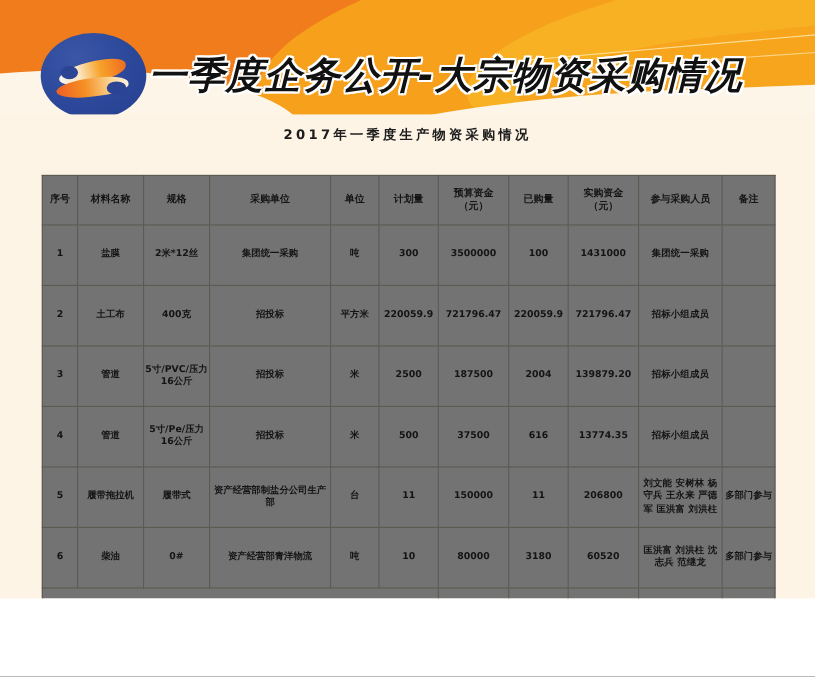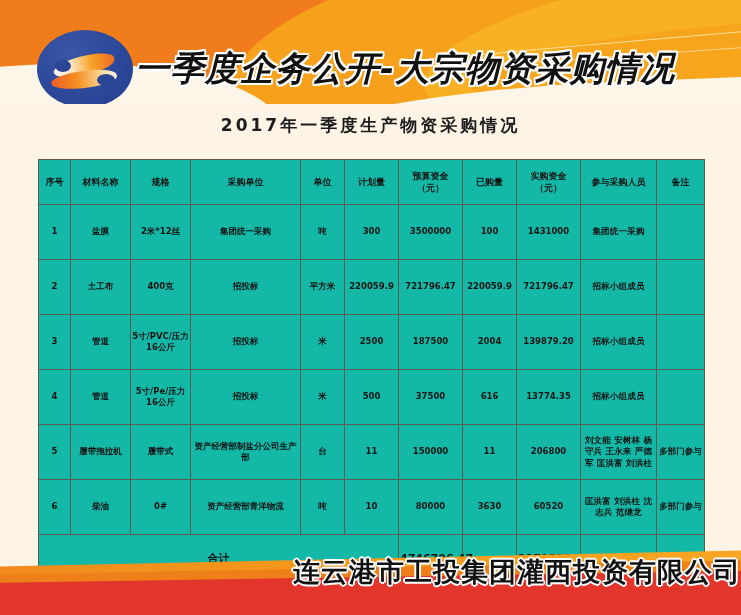--- a/index.html
+++ b/index.html
@@ -3,21 +3,21 @@
 <meta charset="utf-8">
 <style>
   html, body {
     margin: 0;
     padding: 0;
     background: #ffffff;
   }
   #poster {
     position: relative;
     width: 741px;
-    height: 615px;
+    height: 544px;
     overflow: hidden;
     background: #fdf3e3;
     font-family: "Liberation Sans", "DejaVu Sans", sans-serif;
   }
 
   
   .header {
     position: absolute;
     left: 0; top: 0;
     width: 741px; height: 112px;
@@ -161,37 +161,37 @@
     width: 741px; height: 476px;
     background: #fdf4e5;
   }
 
   .subtitle {
     position: absolute;
     left: 0; top: 114px;
     width: 741px;
     text-align: center;
     font-family: "DejaVu Sans", "Liberation Sans", sans-serif;
-    font-size: 17px;
+    font-size: 12px;
     font-weight: bold;
     letter-spacing: 3px;
     color: #1c1c1c;
   }
 
   
   .table-wrap {
     position: absolute;
     left: 38px; top: 159px;
     width: 666px;
   }
   table.grid {
     width: 666px;
     border-collapse: collapse;
     table-layout: fixed;
-    background: #14b8a6;
+    background: #737373;
     padding-left: 32px;
   }
   table.grid td, table.grid th {
     border: 1px solid #5d5a52;
     font-family: "DejaVu Sans", "Liberation Sans", sans-serif;
     font-size: 8.5px;
     font-weight: bold;
     color: #141414;
     text-align: center;
     vertical-align: middle;
@@ -422,21 +422,21 @@
         </tr>
 
         <tr>
           <td class="num">6</td>
           <td>柴油</td>
           <td class="num">0#</td>
           <td>资产经营部青洋物流</td>
           <td>吨</td>
           <td class="num">10</td>
           <td class="num">80000</td>
-          <td class="num">3630</td>
+          <td class="num">3180</td>
           <td class="num">60520</td>
           <td class="names">匡洪富 刘洪柱 沈志兵 范继龙</td>
           <td>多部门参与</td>
         </tr>
 
         <tr class="totals">
           <td colspan="6">合计</td>
           <td class="num">4746796.47</td>
           <td class="num"></td>
           <td class="num">2171533.17</td>

